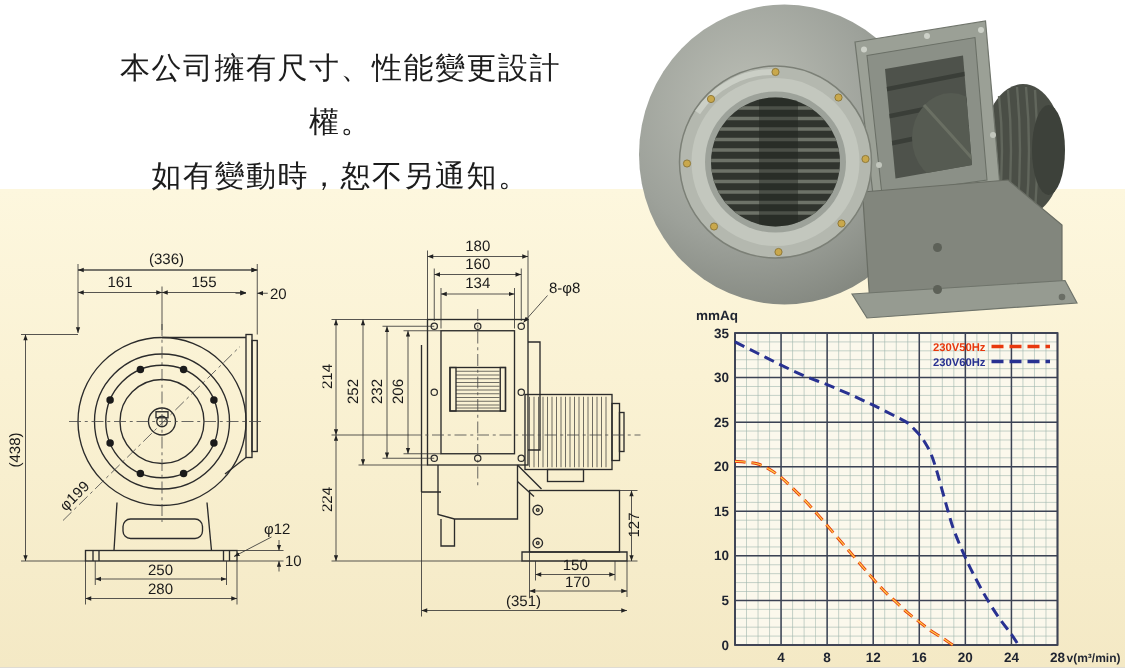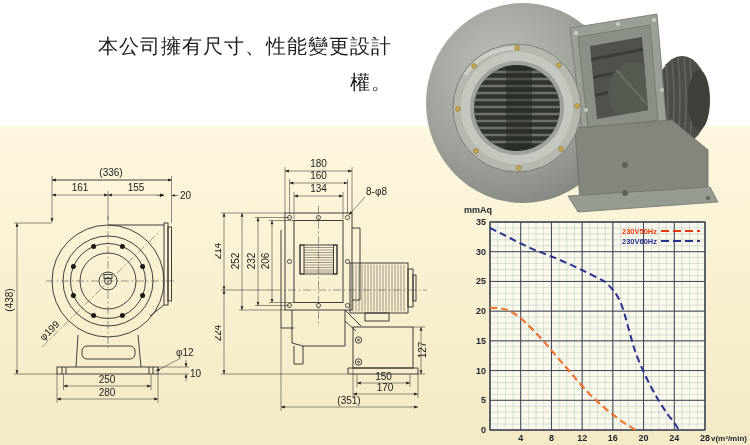--- a/index.html
+++ b/index.html
@@ -1,34 +1,35 @@
 <!DOCTYPE html>
 <html><head>
 <meta charset="utf-8">
 <style>
   html,body{margin:0;padding:0;background:#d8d8d8;}
   #page{position:relative;width:750px;height:445px;overflow:hidden;
         background:linear-gradient(#fdf7de 126px,#faf2d4 250px,#f4e9c5 445px);
         font-family:"Liberation Sans",sans-serif;}
   #top-band{position:absolute;left:0;top:0;width:750px;height:126px;background:#ffffff;}
-  #notice{position:absolute;left:62px;top:28px;width:330px;text-align:right;
+  #notice{position:absolute;left:62px;top:28px;width:330px;text-align:center;
           font-family:"Liberation Serif","DejaVu Serif",serif;color:#1c1c1c;
           font-size:20px;line-height:36px;letter-spacing:1px;}
   .abs{position:absolute;}
   svg text{font-family:"Liberation Sans",sans-serif;}
   .dimtxt{font-size:10px;fill:#1a1a1a;}
 </style>
 </head>
 <body>
 
 <div id="page">
   <div id="top-band"></div>
 
   <div id="notice">
     <div>本公司擁有尺寸、性能變更設計權。</div>
+    <div>如有變動時，恕不另通知。</div>
   </div>
 
   <svg class="abs" style="left:420px;top:0" width="300" height="215" viewBox="0 0 300 215">
     <defs>
       <radialGradient id="gBody" cx="38%" cy="34%" r="75%">
         <stop offset="0" stop-color="#bcbfb6"></stop>
           <stop offset="0.6" stop-color="#9da19a"></stop>
           <stop offset="1" stop-color="#7f837b"></stop>
       </radialGradient>
       <clipPath id="inletClip">

